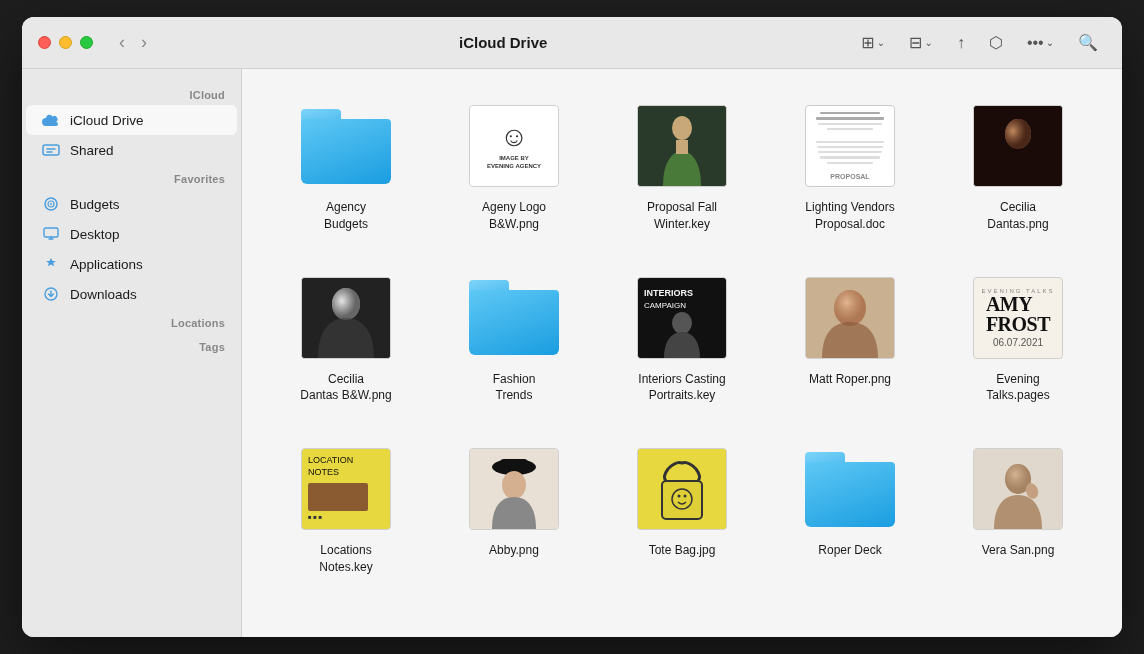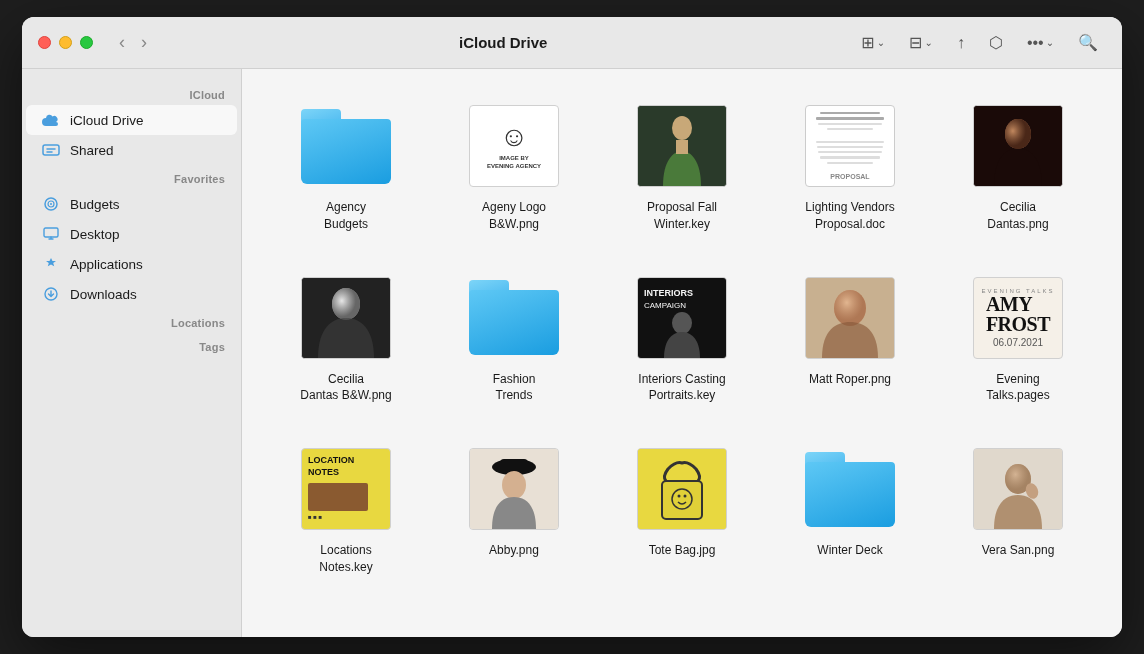--- a/index.html
+++ b/index.html
@@ -577,21 +577,21 @@
               <div style="font-size:20px; font-weight:900; color:#111; font-family:Georgia,serif; letter-spacing:-0.5px; line-height:1;">AMY<br>FROST</div>
               <div style="font-size:10px; color:#555; font-family:sans-serif; margin-top:3px;">06.07.2021</div>
             </div>
           </div>
           <div class="file-label">Evening<br>Talks.pages</div>
         </div>
 
         <div class="file-item">
           <div class="file-thumb">
             <div class="img-thumb location-notes-thumb">
-              <div style="font-size:9px; font-weight:700; color:#111; line-height:1.3;">LOCATION<br>NOTES</div>
+              <div style="font-size:9px; font-weight:400; color:#111; line-height:1.3;">LOCATION<br>NOTES</div>
               <div style="width:60px; height:28px; background:#8a5a30; margin-top:4px; border-radius:2px;"></div>
               <div style="font-size:6px; color:#333; margin-top:3px;">■ ■ ■</div>
             </div>
           </div>
           <div class="file-label">Locations<br>Notes.key</div>
         </div>
 
         <div class="file-item">
           <div class="file-thumb">
             <div class="img-thumb abby-thumb">
@@ -629,21 +629,21 @@
           <div class="file-label">Tote Bag.jpg</div>
         </div>
 
         <div class="file-item">
           <div class="file-thumb">
             <div class="folder-icon">
               <div class="folder-tab"></div>
               <div class="folder-body"></div>
             </div>
           </div>
-          <div class="file-label">Winter Deck</div>
+          <div class="file-label">Roper Deck</div>
         </div>
 
         <div class="file-item">
           <div class="file-thumb">
             <div class="img-thumb vera-thumb">
               <svg width="88" height="80" viewBox="0 0 88 80" fill="none">
                 <rect width="88" height="80" fill="#e0d8cc"></rect>
                 <ellipse cx="44" cy="30" rx="13" ry="15" fill="#c4a080"></ellipse>
                 <path d="M20 80 C20 54 32 46 44 46 C56 46 68 54 68 80z" fill="#b09070"></path>
                 <ellipse cx="44" cy="30" rx="13" ry="15" fill="url(#g4)"></ellipse>

